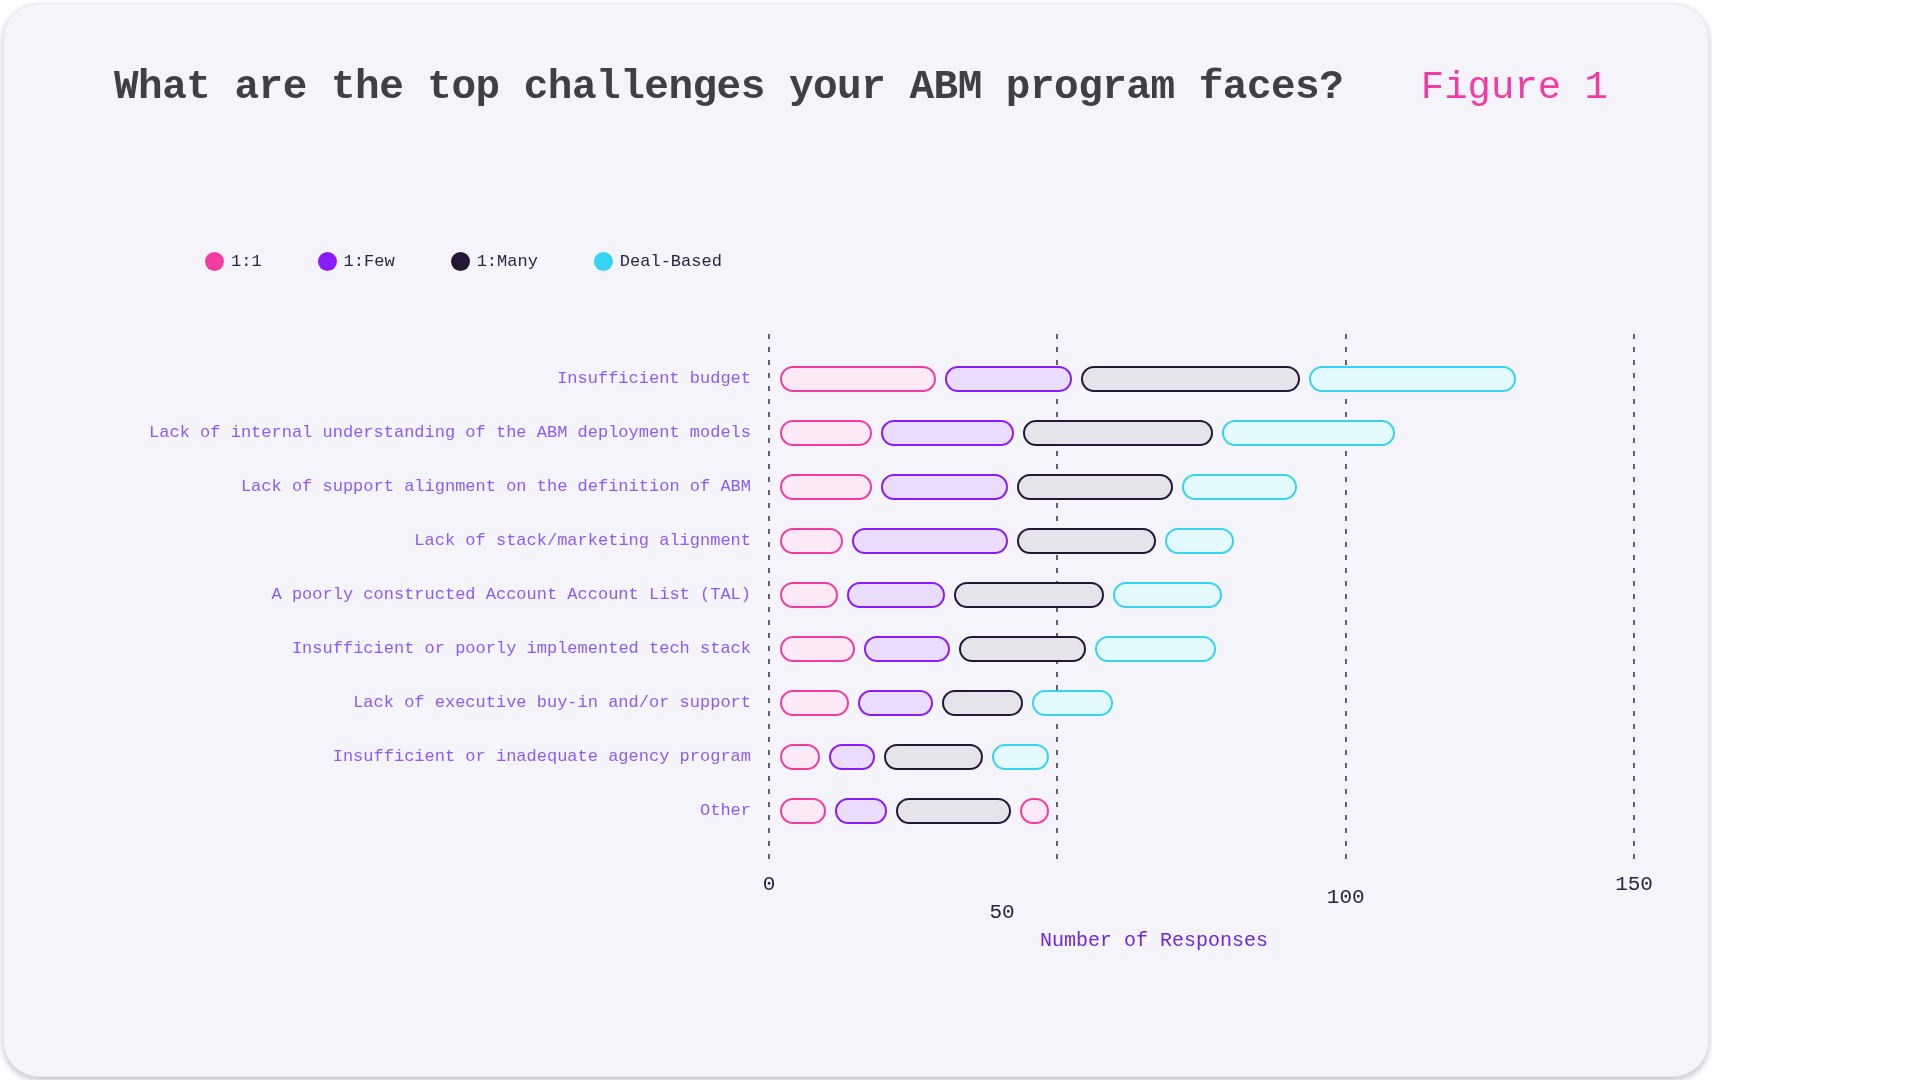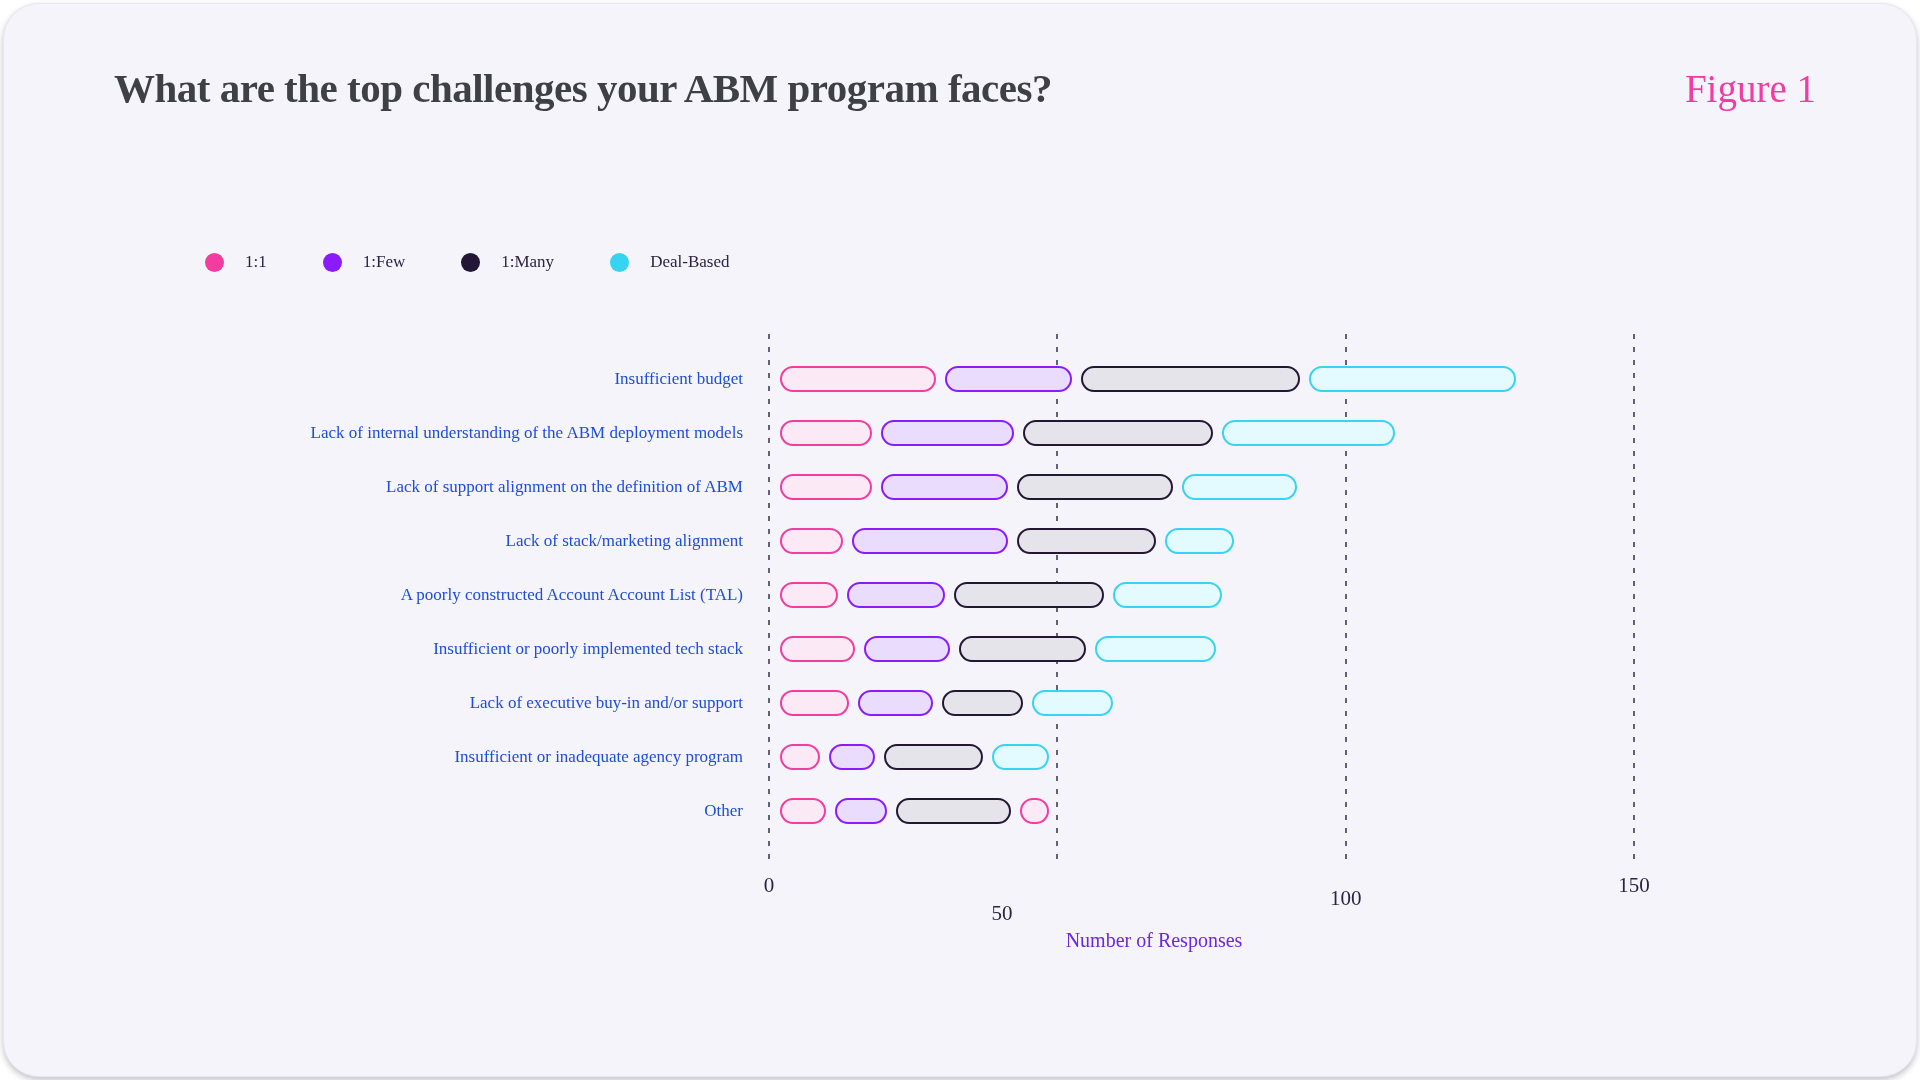--- a/index.html
+++ b/index.html
@@ -1,54 +1,54 @@
 <!DOCTYPE html>
 <html><head>
 <meta charset="utf-8">
 <style>
   html,body{margin:0;padding:0;background:#FFFFFF;}
   .stage{
-    position:relative;width:1920px;height:1080px;overflow:hidden;
-    font-family:Liberation Serif, serif;background:#FFFFFF;
+    position:relative;width:1712px;height:1080px;overflow:hidden;
+    font-family:Liberation Mono, monospace;background:#FFFFFF;
   }
   .card{
     position:absolute;left:3px;top:3px;right:3px;bottom:3px;
     background:#F5F4FA;border-radius:36px;border:1px solid #E9E7F1;
     box-shadow:0 3px 6px rgba(40,35,60,0.28);
   }
   .page-title{
     position:absolute;left:110px;top:60px;margin:0;
     font-size:41px;font-weight:800;letter-spacing:-0.5px;color:#3F3F46;
   }
   .figure-label{
     position:absolute;right:100px;top:62px;
     font-size:39px;font-weight:500;color:#F03CA4;
   }
   .legend{
     position:absolute;left:201px;top:248px;display:flex;gap:56px;align-items:center;
   }
-  .legend-item{display:flex;align-items:center;gap:21px;}
+  .legend-item{display:flex;align-items:center;gap:7px;}
   .legend-dot{width:19px;height:19px;border-radius:50%;flex:0 0 auto;}
   .legend-text{font-size:17px;color:#2B2440;}
   .gridline{
     position:absolute;width:2px;top:330px;height:528px;
     background:repeating-linear-gradient(to bottom,#4A4468 0 5px,transparent 5px 13px);
     opacity:0.85;
   }
   .tick-label{
     position:absolute;top:869px;transform:translateX(-50%);
     font-size:21px;color:#2B2440;
   }
   .axis-title{
     position:absolute;top:925px;left:1150px;transform:translateX(-50%);
     font-size:20px;color:#6d28d9;
   }
   .row-label{
-    position:absolute;left:4px;width:735px;text-align:right;
-    font-size:17px;color:#1d4ed8;line-height:20px;
+    position:absolute;left:12px;width:735px;text-align:right;
+    font-size:17px;color:#8b5cf6;line-height:20px;
   }
   .bar-row{position:absolute;display:flex;gap:9px;align-items:center;}
   .bar-segment{
     height:26px;border-radius:13px;box-sizing:border-box;
     border:2.5px solid transparent;flex:0 0 auto;
   }
 </style>
 </head>
 <body>
 

